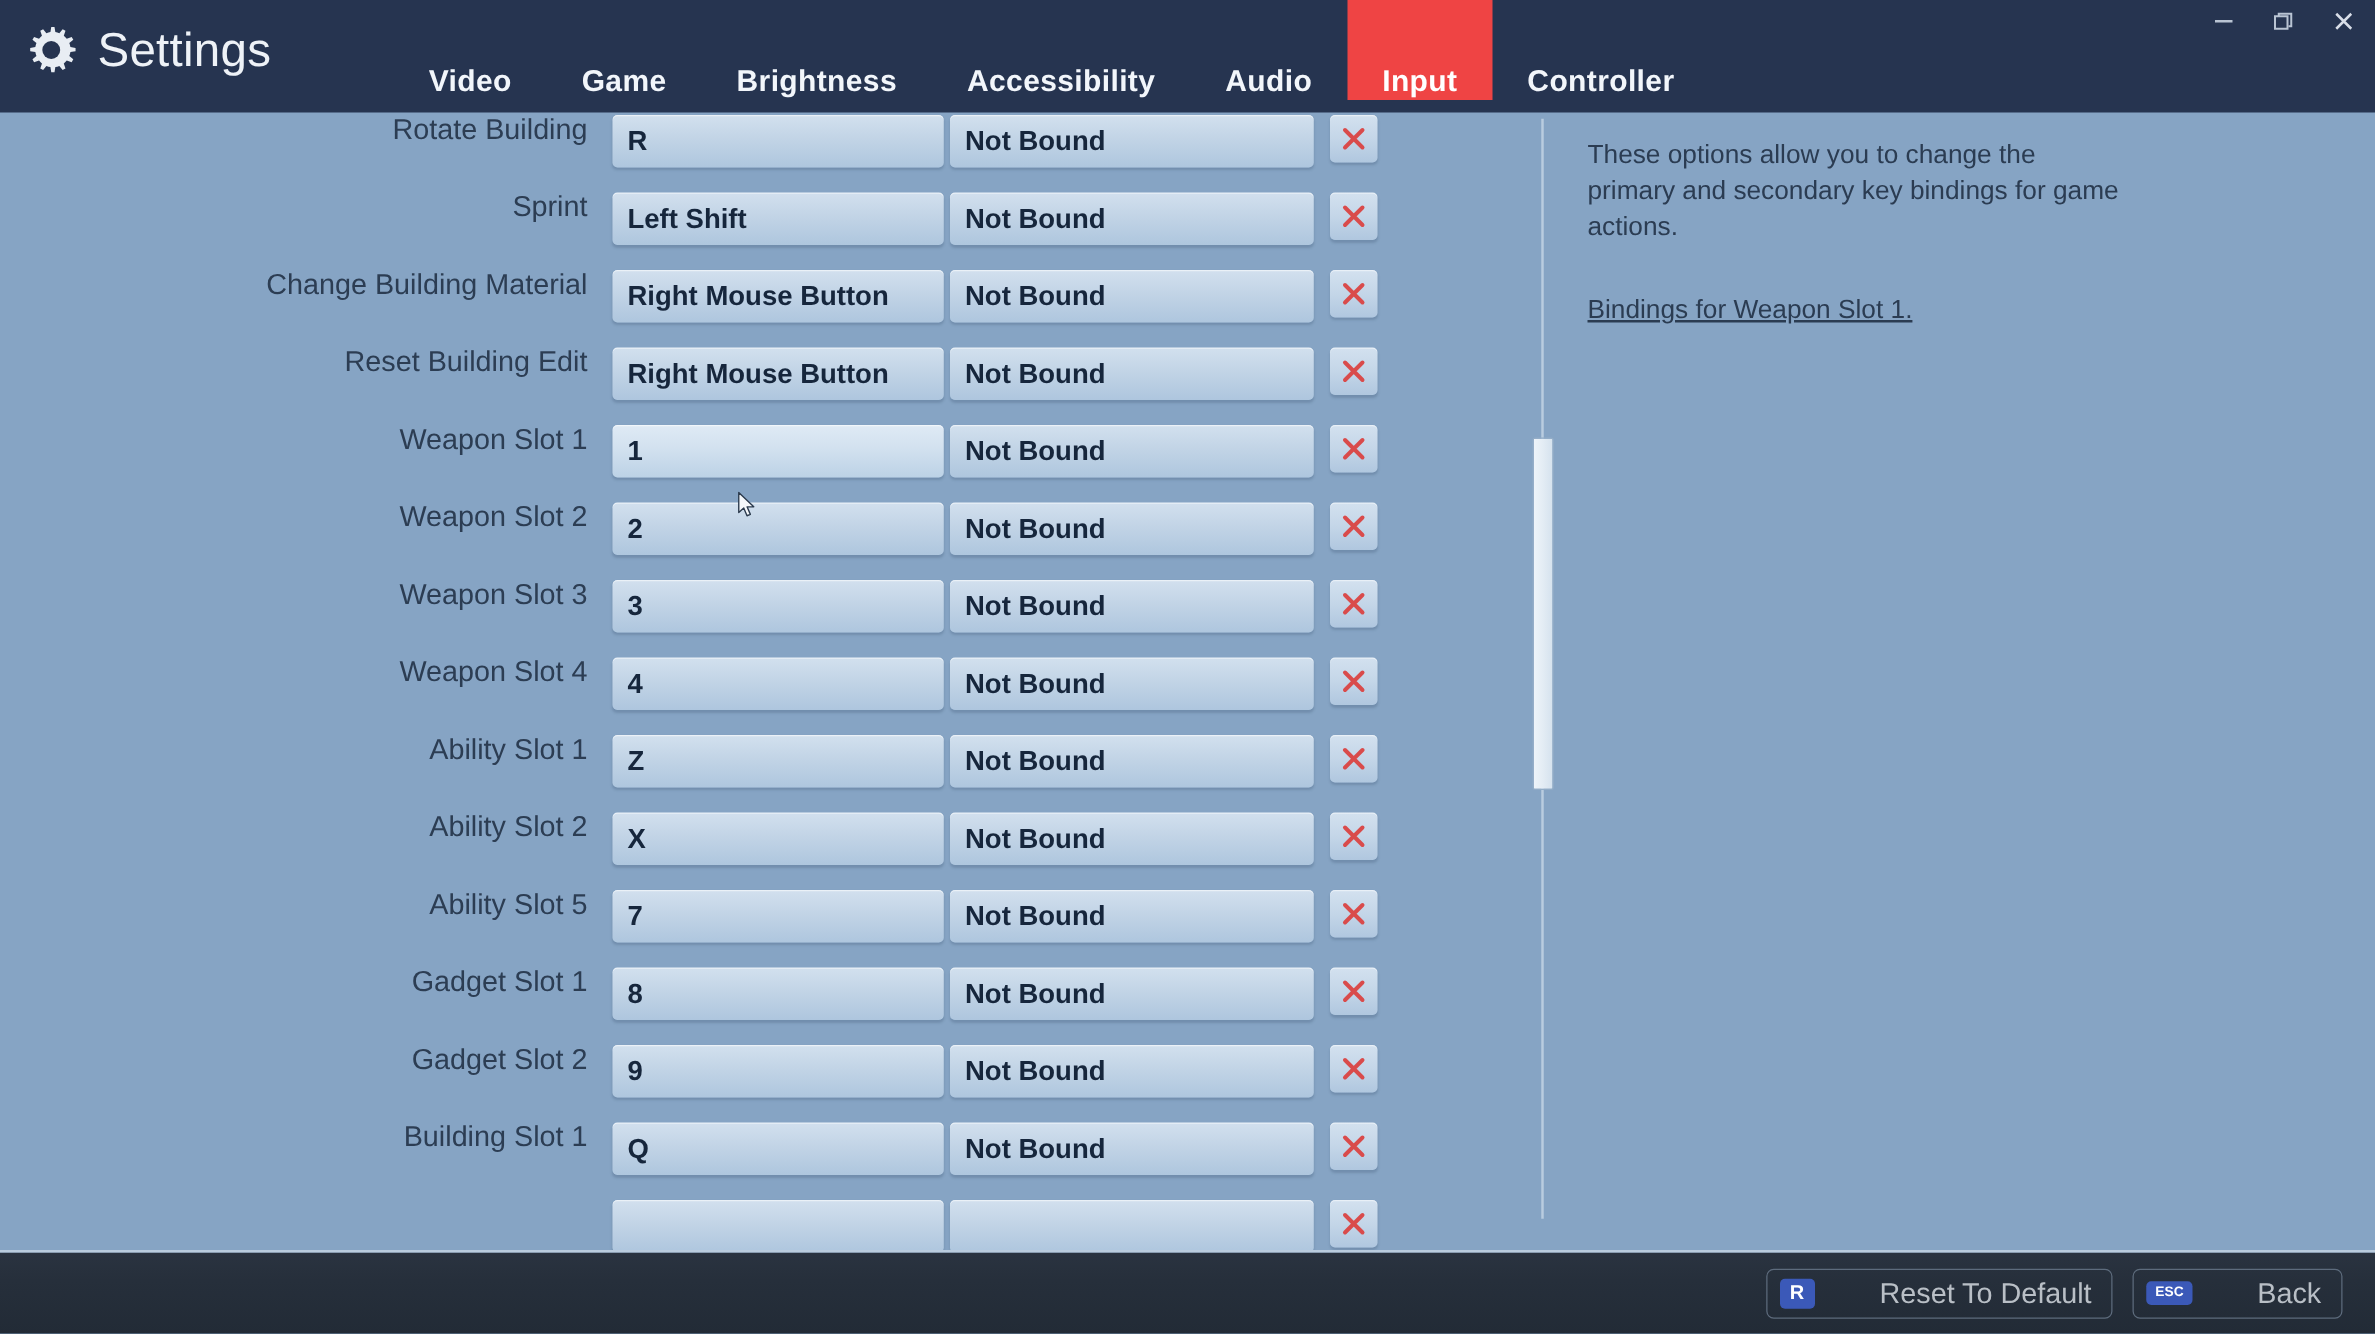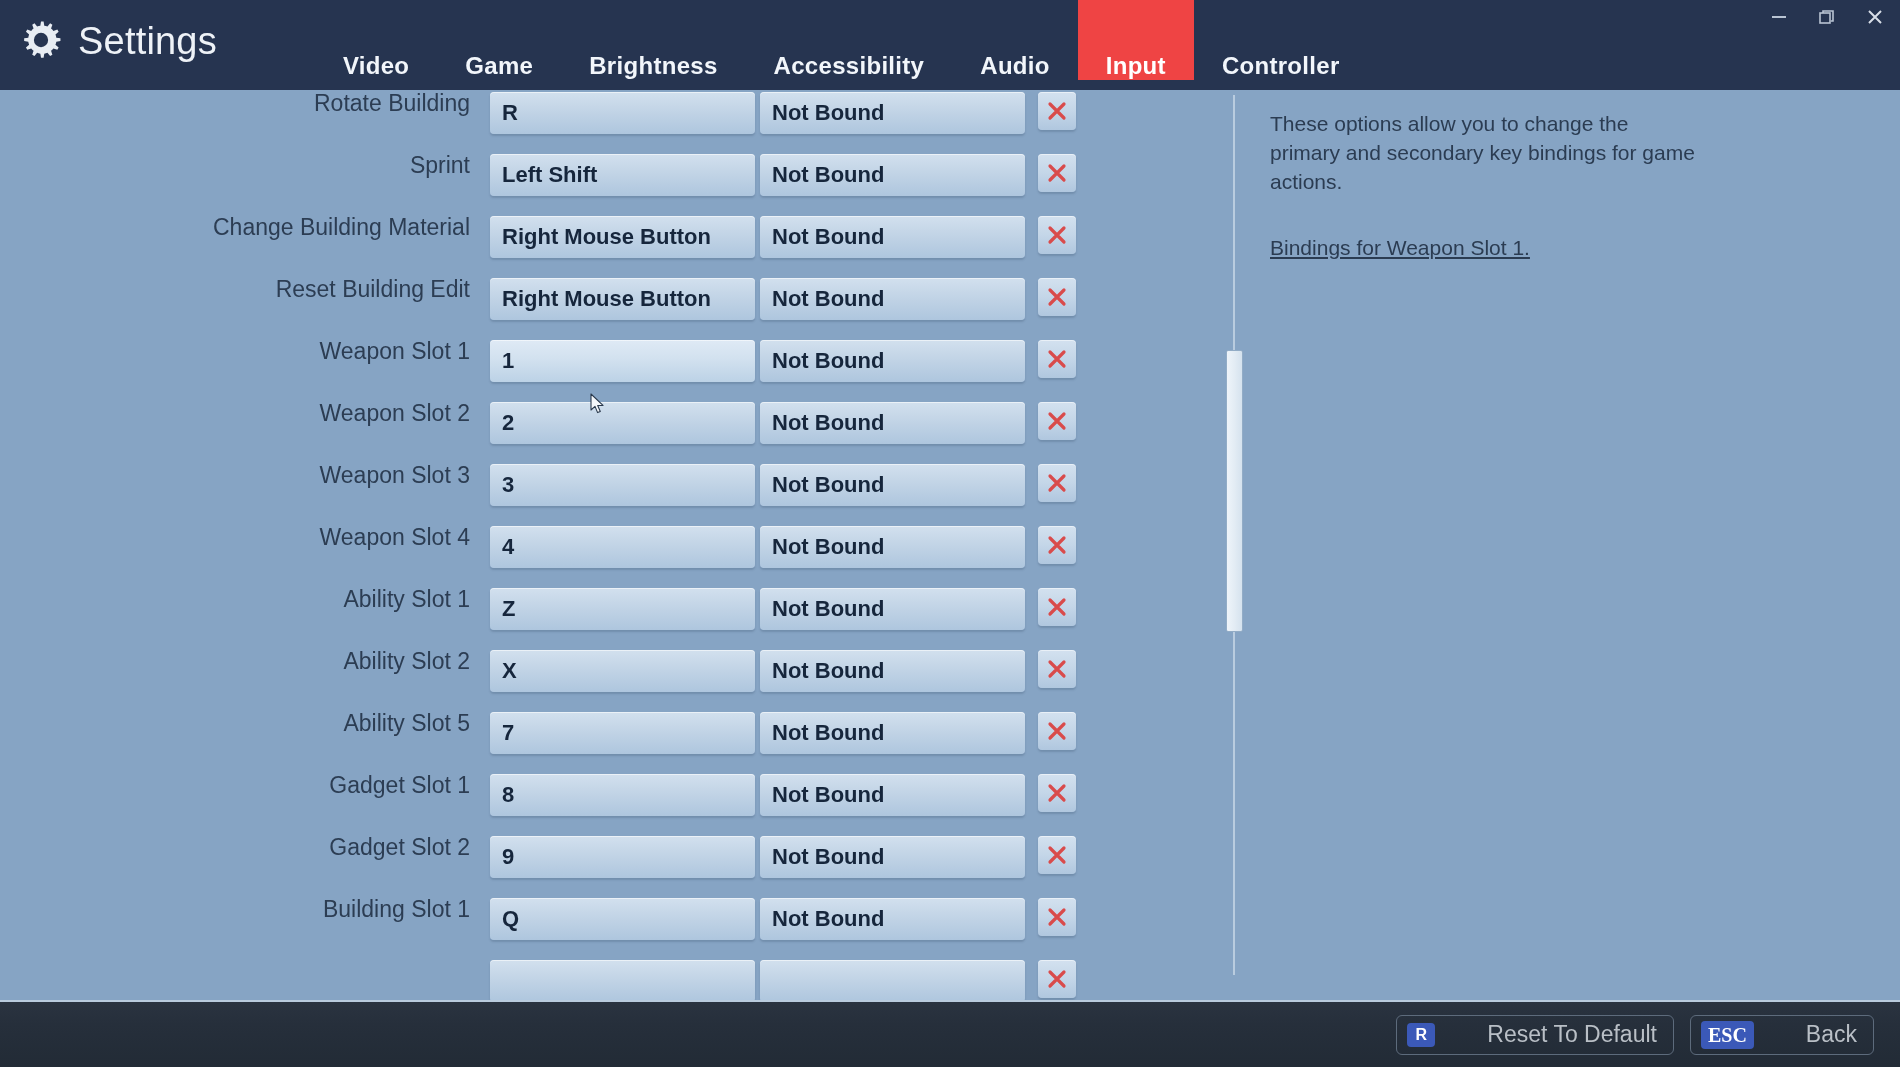--- a/index.html
+++ b/index.html
@@ -125,21 +125,21 @@
     padding: 0 12px;
     color: #16263c;
     font-size: 22px;
     font-weight: 700;
     white-space: nowrap;
     cursor: pointer;
     background: linear-gradient(to bottom, #d2e0ee 0%, #c2d4e6 45%, #aec6de 100%);
     box-shadow: 0 2px 2px rgba(40,64,92,0.22), inset 0 1px 0 rgba(255,255,255,0.55);
   }
   .bindfield.primary { width: 265px; }
-  .bindfield.secondary { width: 265px; margin-left: 5px; }
+  .bindfield.secondary { width: 291px; margin-left: 5px; }
   .bindfield.hot {
     background: linear-gradient(to bottom, #dfeaf5 0%, #d2e1ef 45%, #bcd2e6 100%);
   }
 
   .clear-btn {
     width: 38px;
     height: 38px;
     margin-left: 13px;
     border-radius: 4px;
     display: flex;
@@ -221,21 +221,21 @@
     background: #3b59b8;
     color: #ffffff;
     font-size: 16px;
     font-weight: 700;
     border-radius: 4px;
     padding: 4px 8px;
     min-width: 28px;
     text-align: center;
     line-height: 1;
   }
-  .keycap.wide { padding: 4px 7px; font-size: 20px; font-family: Liberation Serif, serif; }
+  .keycap.wide { padding: 4px 7px; font-size: 11px; }
   .hint-label {
     color: #b9bfc6;
     font-size: 23px;
     font-weight: 400;
     white-space: nowrap;
     margin-left: 40px;
   }
 
   
   #cursor {

